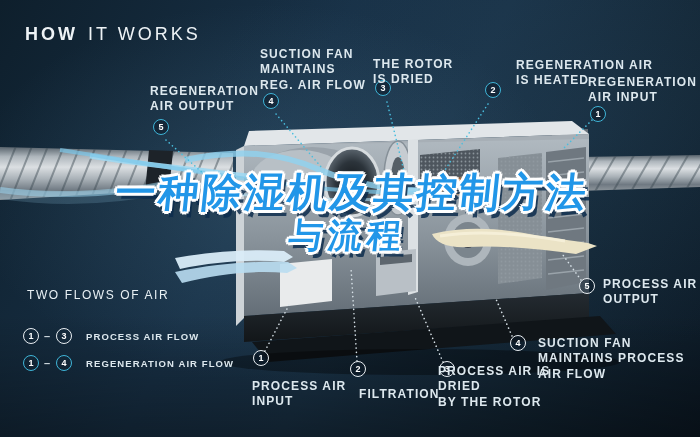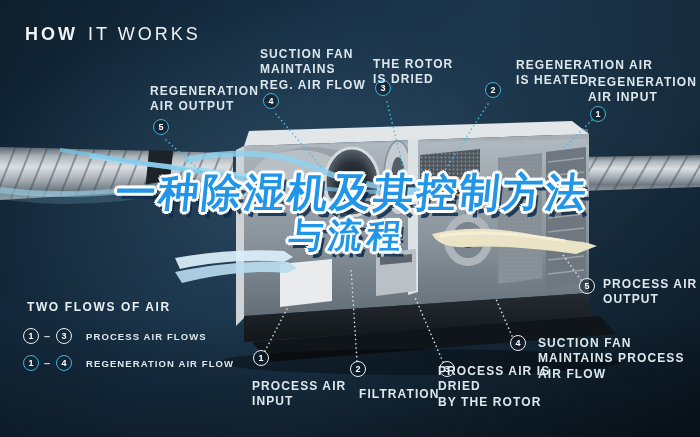--- a/index.html
+++ b/index.html
@@ -26,21 +26,21 @@
   
   .cc{
     position:absolute;width:16px;height:16px;border-radius:50%;
     box-sizing:border-box;border:1.6px solid #e9eef2;
     display:flex;align-items:center;justify-content:center;
     color:#fff;font-size:9px;font-weight:bold;
     background:rgba(12,28,41,0.55);
   }
   .cc.teal{border-color:#3fb5d8;}
   
-  .leg-title{position:absolute;left:27px;top:300px;color:#e8f0f4;font-size:12px;font-weight:bold;letter-spacing:1.6px;white-space:nowrap;}
+  .leg-title{position:absolute;left:27px;top:288px;color:#e8f0f4;font-size:12px;font-weight:normal;letter-spacing:1.6px;white-space:nowrap;}
   .leg-c{
     position:absolute;width:16px;height:16px;border-radius:50%;box-sizing:border-box;
     border:1.6px solid #e9eef2;display:flex;align-items:center;justify-content:center;
     color:#fff;font-size:9px;font-weight:bold;background:transparent;
   }
   .leg-c.teal{border-color:#3fb5d8;}
   .leg-dash{position:absolute;color:#cfd9df;font-size:11px;font-weight:bold;}
   .leg-lbl{position:absolute;color:#dde8ee;font-size:9.5px;font-weight:bold;letter-spacing:1.1px;white-space:nowrap;}
   
   .cnwrap{position:absolute;left:0;right:0;top:172px;text-align:center;transform:skewX(-6deg);pointer-events:none;}
@@ -263,21 +263,21 @@
 MAINTAINS PROCESS
 AIR FLOW</div>
   <div class="lbl" style="left:603px;top:277px;">PROCESS AIR
 OUTPUT</div>
 
   <div class="leg-title">TWO FLOWS OF AIR</div>
 
   <div class="leg-c" style="left:23px;top:328px;">1</div>
   <div class="leg-dash" style="left:44px;top:330px;">–</div>
   <div class="leg-c" style="left:56px;top:328px;">3</div>
-  <div class="leg-lbl" style="left:86px;top:331px;">PROCESS AIR FLOWS</div>
+  <div class="leg-lbl" style="left:86px;top:331px;">PROCESS AIR FLOW</div>
 
   <div class="leg-c teal" style="left:23px;top:355px;">1</div>
   <div class="leg-dash" style="left:44px;top:357px;">–</div>
   <div class="leg-c teal" style="left:56px;top:355px;">4</div>
   <div class="leg-lbl" style="left:86px;top:358px;text-align:right;">REGENERATION AIR FLOW</div>
 
   <div class="cnwrap">
     <div class="cn cn1">一种除湿机及其控制方法</div>
     <div class="cn cn2">与流程</div>
   </div>

